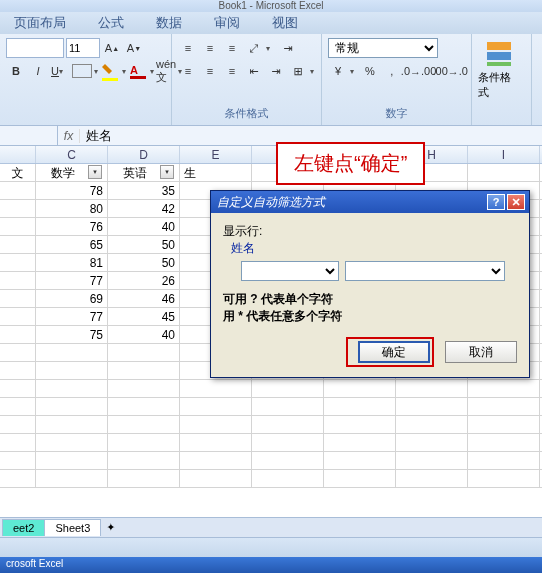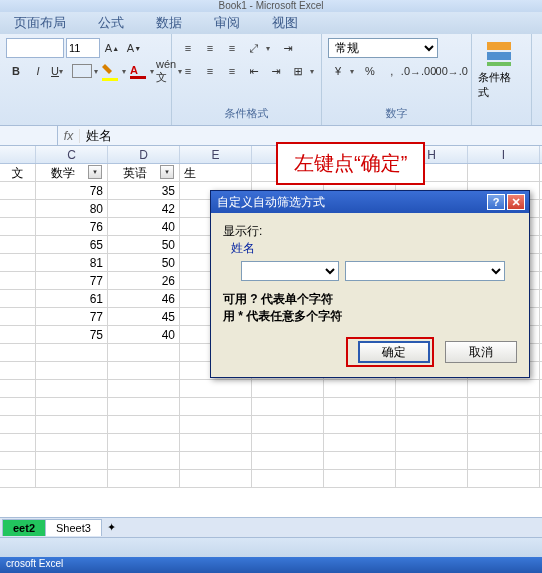--- a/index.html
+++ b/index.html
@@ -33,41 +33,41 @@
 .ch { border-right: 1px solid #c6d4e6; text-align: center; font-size: 12px; color: #446; line-height: 18px; }
 .grid-row { display: flex; height: 18px; border-bottom: 1px solid #d4d4d4; }
 .cell { border-right: 1px solid #d4d4d4; padding: 0 4px; font-size: 12px; text-align: right; line-height: 18px; overflow: hidden; }
 .cell.hdr { text-align: center; background: #fff; }
 .filter-btn { float: right; width: 14px; height: 14px; border: 1px solid #999; background: linear-gradient(#fefefe,#e0e0e0); margin: 1px 1px 0 2px; display: inline-flex; align-items: center; justify-content: center; font-size: 7px; color: #333; cursor: pointer; }
 
 .callout { position: absolute; left: 276px; top: 142px; border: 2px solid #d00000; background: #fff; padding: 6px 16px; font-size: 20px; color: #d00000; z-index: 5; }
 
 .dialog { position: absolute; left: 210px; top: 190px; width: 320px; background: #ece9d8; border: 1px solid #0a246a; box-shadow: 2px 2px 6px rgba(0,0,0,0.4); z-index: 10; }
 .dlg-title { background: linear-gradient(#3a6ed5,#2353b8); color: #fff; height: 22px; display: flex; align-items: center; padding: 0 4px; font-size: 12px; }
-.dlg-title-text { flex: 1; padding-left: 2px; }
+.dlg-title-text { flex: 1; padding-left: 2px; font-style: italic; }
 .dlg-help, .dlg-close { width: 18px; height: 16px; margin-left: 2px; border: 1px solid #fff; display: inline-flex; align-items: center; justify-content: center; cursor: pointer; font-weight: bold; font-size: 11px; }
 .dlg-help { background: linear-gradient(#7aa4e8,#3a70d0); color: #fff; }
 .dlg-close { background: linear-gradient(#f08070,#d04030); color: #fff; }
 .dlg-body { padding: 10px 12px; font-size: 12px; color: #000; }
 .dlg-body label { display: block; }
 .field-row { display: flex; gap: 6px; margin: 4px 0 4px 18px; align-items: center; }
 .combo { height: 20px; border: 1px solid #7f9db9; background: #fff; font-size: 12px; padding: 0 2px; }
 .combo.op { width: 98px; }
 .combo.val { width: 160px; }
 .radio-row { margin: 4px 0 6px 30px; }
 .radio-row label { display: inline-block; margin-right: 12px; }
 .hints { margin: 10px 0 12px 0; font-weight: bold; }
 .dlg-buttons { text-align: right; }
 .dlg-btn { width: 72px; height: 22px; border: 1px solid #888; background: linear-gradient(#fefefe,#e4e4e0); margin-left: 8px; cursor: pointer; font-size: 12px; }
 .ok-wrap { display: inline-block; border: 2px solid #d00000; padding: 2px; }
 .ok-wrap .dlg-btn { border: 2px solid #2a5ab0; }
 
 .sheet-tabs { position: absolute; bottom: 36px; left: 0; right: 0; height: 20px; background: #dce6f4; border-top: 1px solid #a8bdd8; display: flex; align-items: center; padding-left: 2px; font-size: 11px; }
 .st { padding: 2px 10px; background: #fff; border: 1px solid #a8bdd8; border-bottom: none; margin-right: -1px; cursor: pointer; }
-.st.inactive { background: #22c55e; font-weight: bold; }
+.st.inactive { background: #5eead4; }
 .insert-icon { margin-left: 6px; cursor: pointer; }
 
 .status-bar { position: absolute; bottom: 16px; left: 0; right: 0; height: 20px; background: linear-gradient(#d8e6f6,#c6d8ec); border-top: 1px solid #a8bdd8; }
 
 .taskbar { position: absolute; bottom: 0; left: 0; right: 0; height: 16px; background: linear-gradient(#3a78d8,#2458b0); color: #fff; font-size: 10px; padding: 1px 6px; }
 </style>
 </head>
 <body>
 
 <div class="title-bar">Book1 - Microsoft Excel</div>
@@ -255,21 +255,21 @@
         <div class="cell" style="width:72px">77</div>
         <div class="cell" style="width:72px">26</div>
         <div class="cell" style="width:72px"></div>
         <div class="cell" style="width:72px"></div>
         <div class="cell" style="width:72px"></div>
         <div class="cell" style="width:72px"></div>
         <div class="cell" style="width:72px"></div>
       </div>
       <div class="grid-row">
         <div class="cell" style="width:36px"></div>
-        <div class="cell" style="width:72px">61</div>
+        <div class="cell" style="width:72px">69</div>
         <div class="cell" style="width:72px">46</div>
         <div class="cell" style="width:72px"></div>
         <div class="cell" style="width:72px"></div>
         <div class="cell" style="width:72px"></div>
         <div class="cell" style="width:72px"></div>
         <div class="cell" style="width:72px"></div>
       </div>
       <div class="grid-row">
         <div class="cell" style="width:36px"></div>
         <div class="cell" style="width:72px">77</div>

